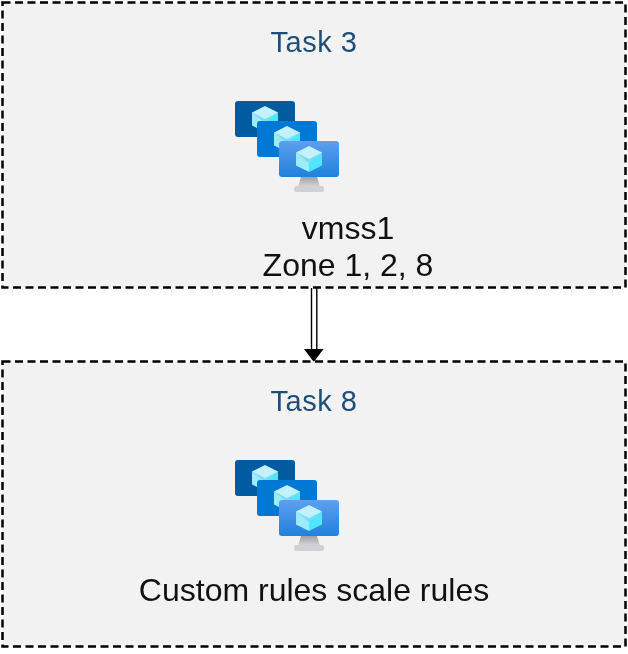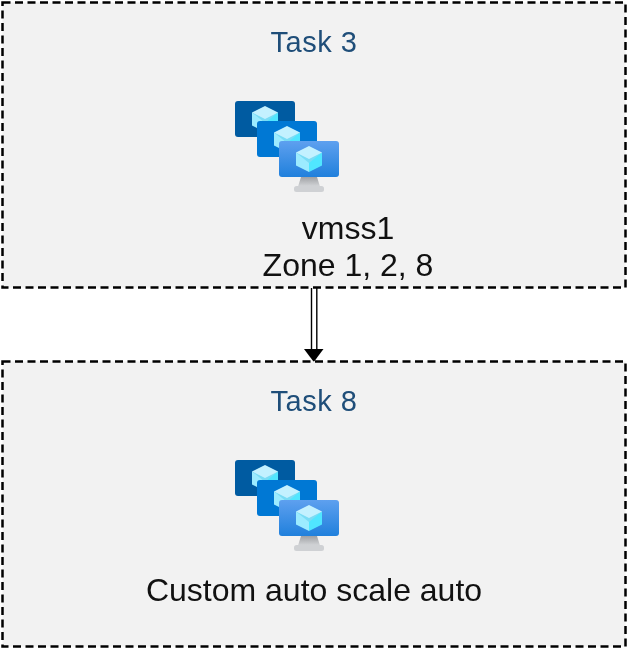--- a/index.html
+++ b/index.html
@@ -124,17 +124,17 @@
 
   <div class="task-box task-box-2">
     <svg class="box-frame" width="626" height="288" viewBox="0 0 626 288">
       <rect x="1.5" y="1.5" width="623" height="285" fill="#f2f2f2" stroke="#000000" stroke-width="2.5" stroke-dasharray="8 4.5"></rect>
     </svg>
     <div class="box-title">Task 8</div>
     <svg class="vmss-icon" width="104" height="92" viewBox="0 0 104 92">
       <use href="#vmss-icon-art"></use>
     </svg>
     <div class="box-labels">
-      <div>Custom auto scale auto</div>
+      <div>Custom rules scale rules</div>
     </div>
   </div>
 
 </div>
 
 </body></html>

